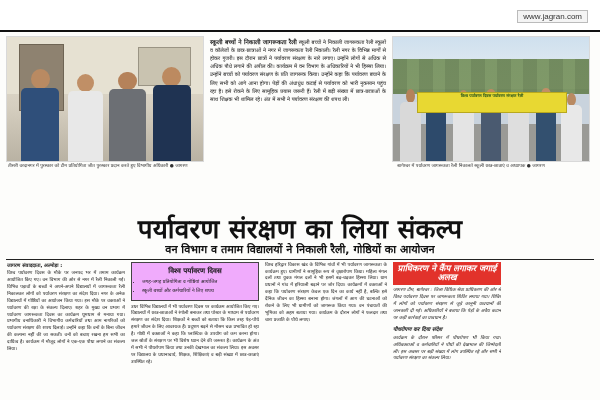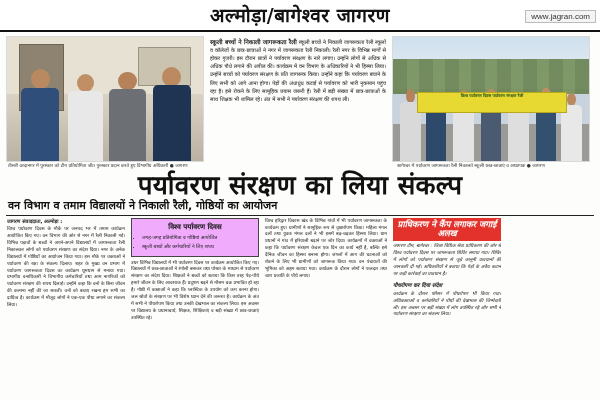--- a/index.html
+++ b/index.html
@@ -33,21 +33,21 @@
   }
   .masthead-title {
     font-family: "DejaVu Sans", sans-serif;
     font-size: 19px;
     font-weight: bold;
     color: #111;
     letter-spacing: 0.5px;
   }
   .masthead-site {
     position: absolute;
-    right: 4px;
+    right: 12px;
     top: 10px;
     font-size: 8px;
     color: #333;
     font-family: "Liberation Sans", sans-serif;
     border: 1px solid #bbb;
     padding: 1px 5px;
     background: #f4f4f4;
   }
 
   
@@ -113,25 +113,27 @@
   .headline-wrap {
     padding: 2px 8px 0 8px;
   }
   .headline {
     font-size: 26px;
     font-weight: bold;
     color: #111;
     text-align: center;
     letter-spacing: 0.3px;
     line-height: 1.08;
+    margin-top: 44px;
   }
   .subhead {
     font-size: 11px;
     font-weight: bold;
     color: #111;
+    text-align: center;
     margin-top: 1px;
     line-height: 1.1;
   }
   .rule {
     border-bottom: 1px solid #222;
     margin: 3px 6px 2px 6px;
   }
 
   
   .body-area {
@@ -208,21 +210,20 @@
     margin-top: 3px;
     display: block;
   }
 </style>
 </head>
 <body>
 
 <div class="page">
 
   <div class="masthead">
-    <div class="masthead-title">अल्मोड़ा/बागेश्वर जागरण</div>
     <div class="masthead-site">www.jagran.com</div>
   </div>
 
   <div class="photo-strip">
 
     <div class="photo left">
       <div class="ph1-bg"></div>
       <div class="ph1-wall"></div>
       <div class="ph1-door"></div>
       <div class="ph1-board"></div>

